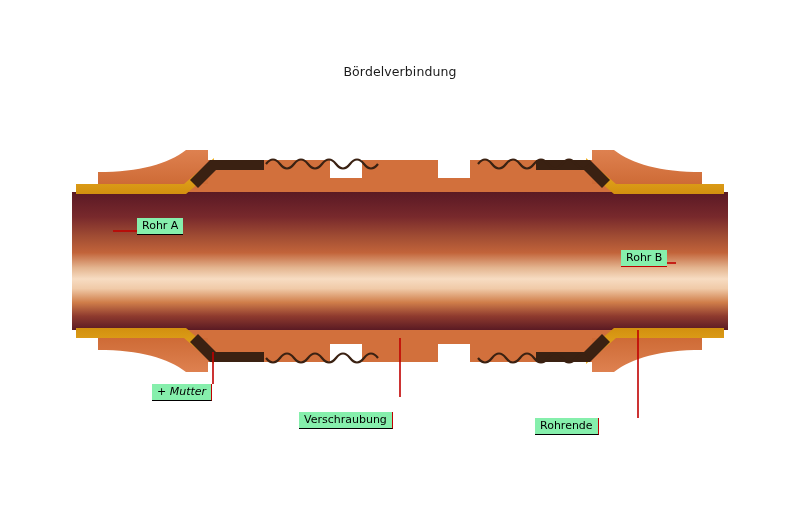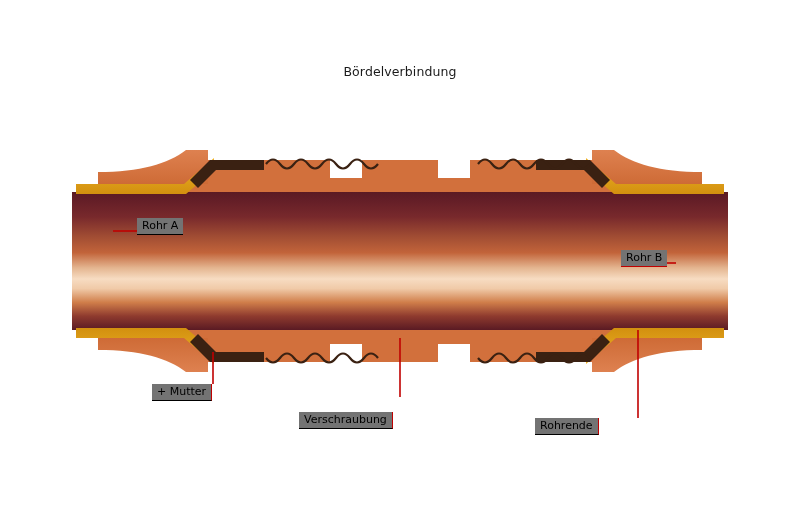--- a/index.html
+++ b/index.html
@@ -31,32 +31,32 @@
     letter-spacing:.5px;
     pointer-events:none;
     text-shadow:0 1px 1px rgba(120,50,30,.18);
   }
 
   
   .label{
     position:absolute;
     font-size:11px;
     color:#000;
-    background:#737373;
+    background:#86efac;
     padding:1px 5px 2px 5px;
     white-space:nowrap;
     line-height:13px;
   }
   .label.u-black{border-bottom:1px solid #000;}
   .label.u-red{border-bottom:1.6px solid #c00000;}
   .label.b-red-right{border-right:1.6px solid #c00000;}
 
   #lbl-rohr-a{left:137px;top:218px;}
   #lbl-rohr-b{left:589px;top:250px;margin-left:32px;}
-  #lbl-mutter{left:152px;top:384px;}
+  #lbl-mutter{left:152px;top:384px;font-style:italic;}
   #lbl-verschraubung{left:299px;top:412px;text-align:center;}
   #lbl-rohrende{left:535px;top:418px;}
 </style>
 </head>
 <body>
 
 <div id="stage">
 
   <svg id="figure" viewBox="0 0 800 527">
     <defs>

